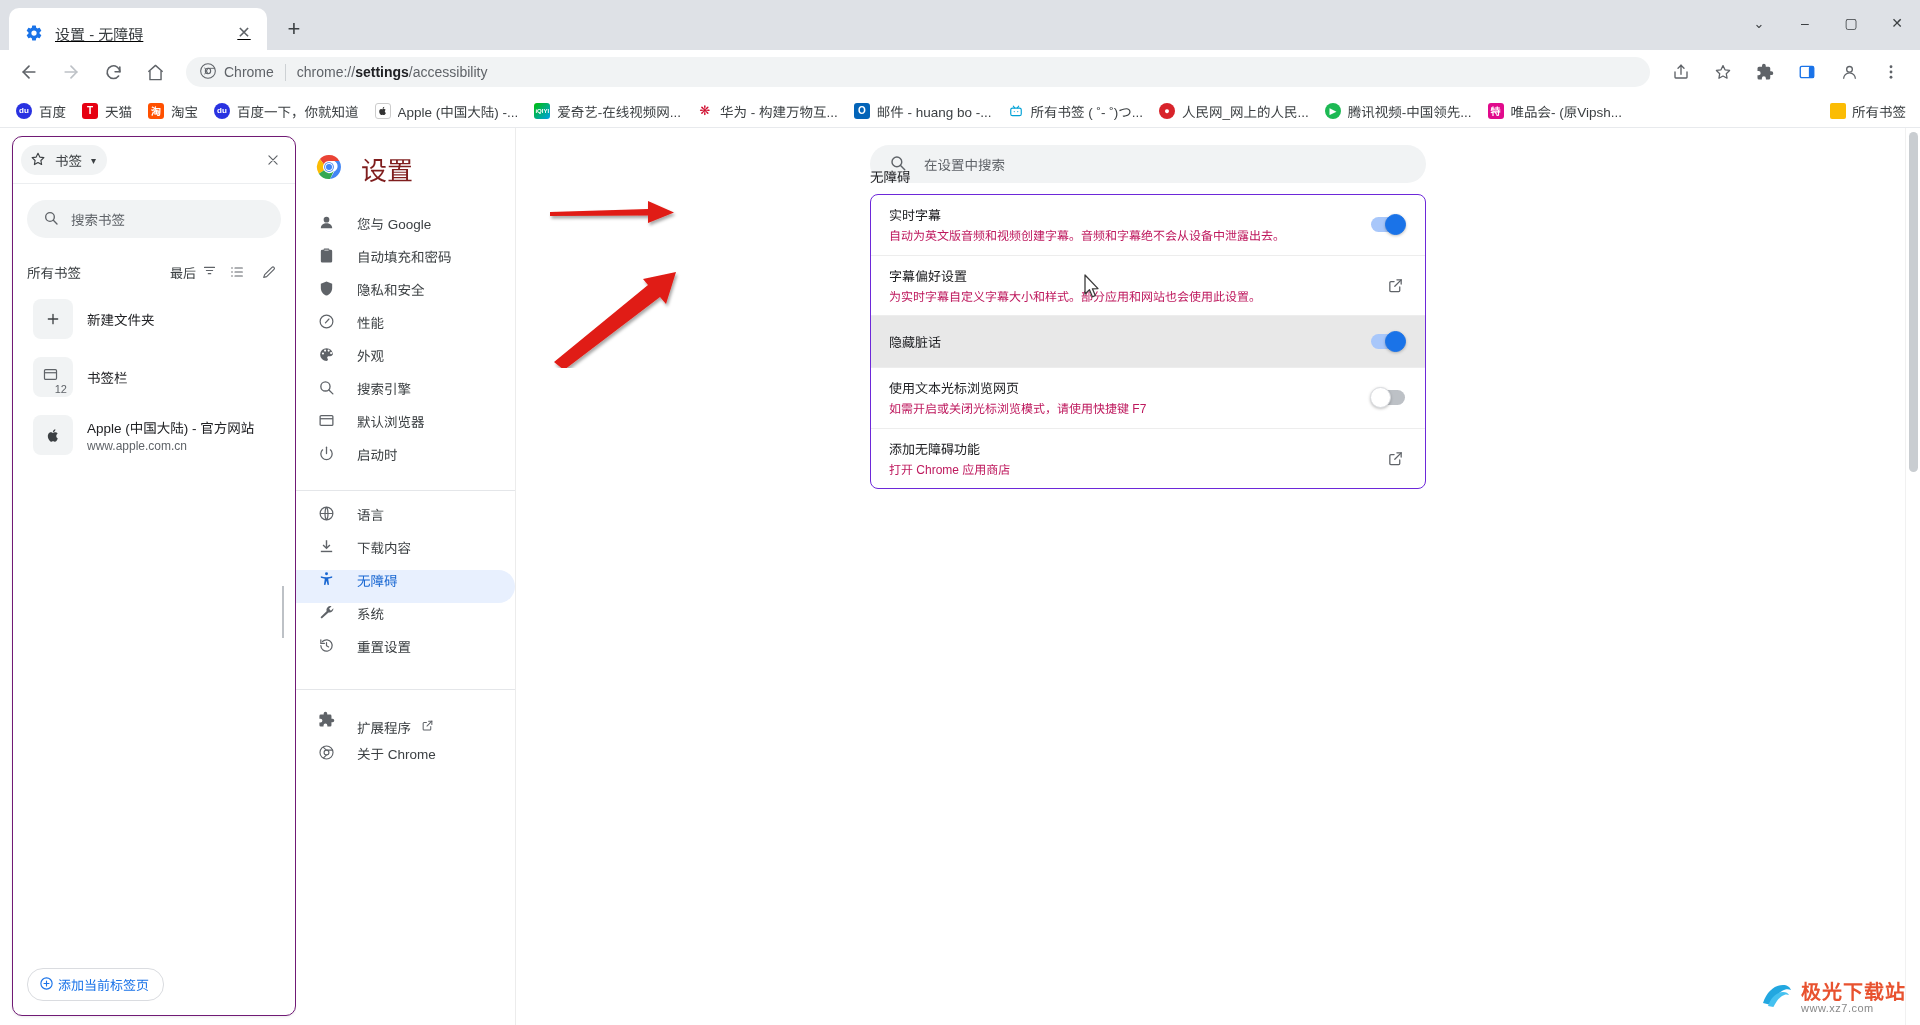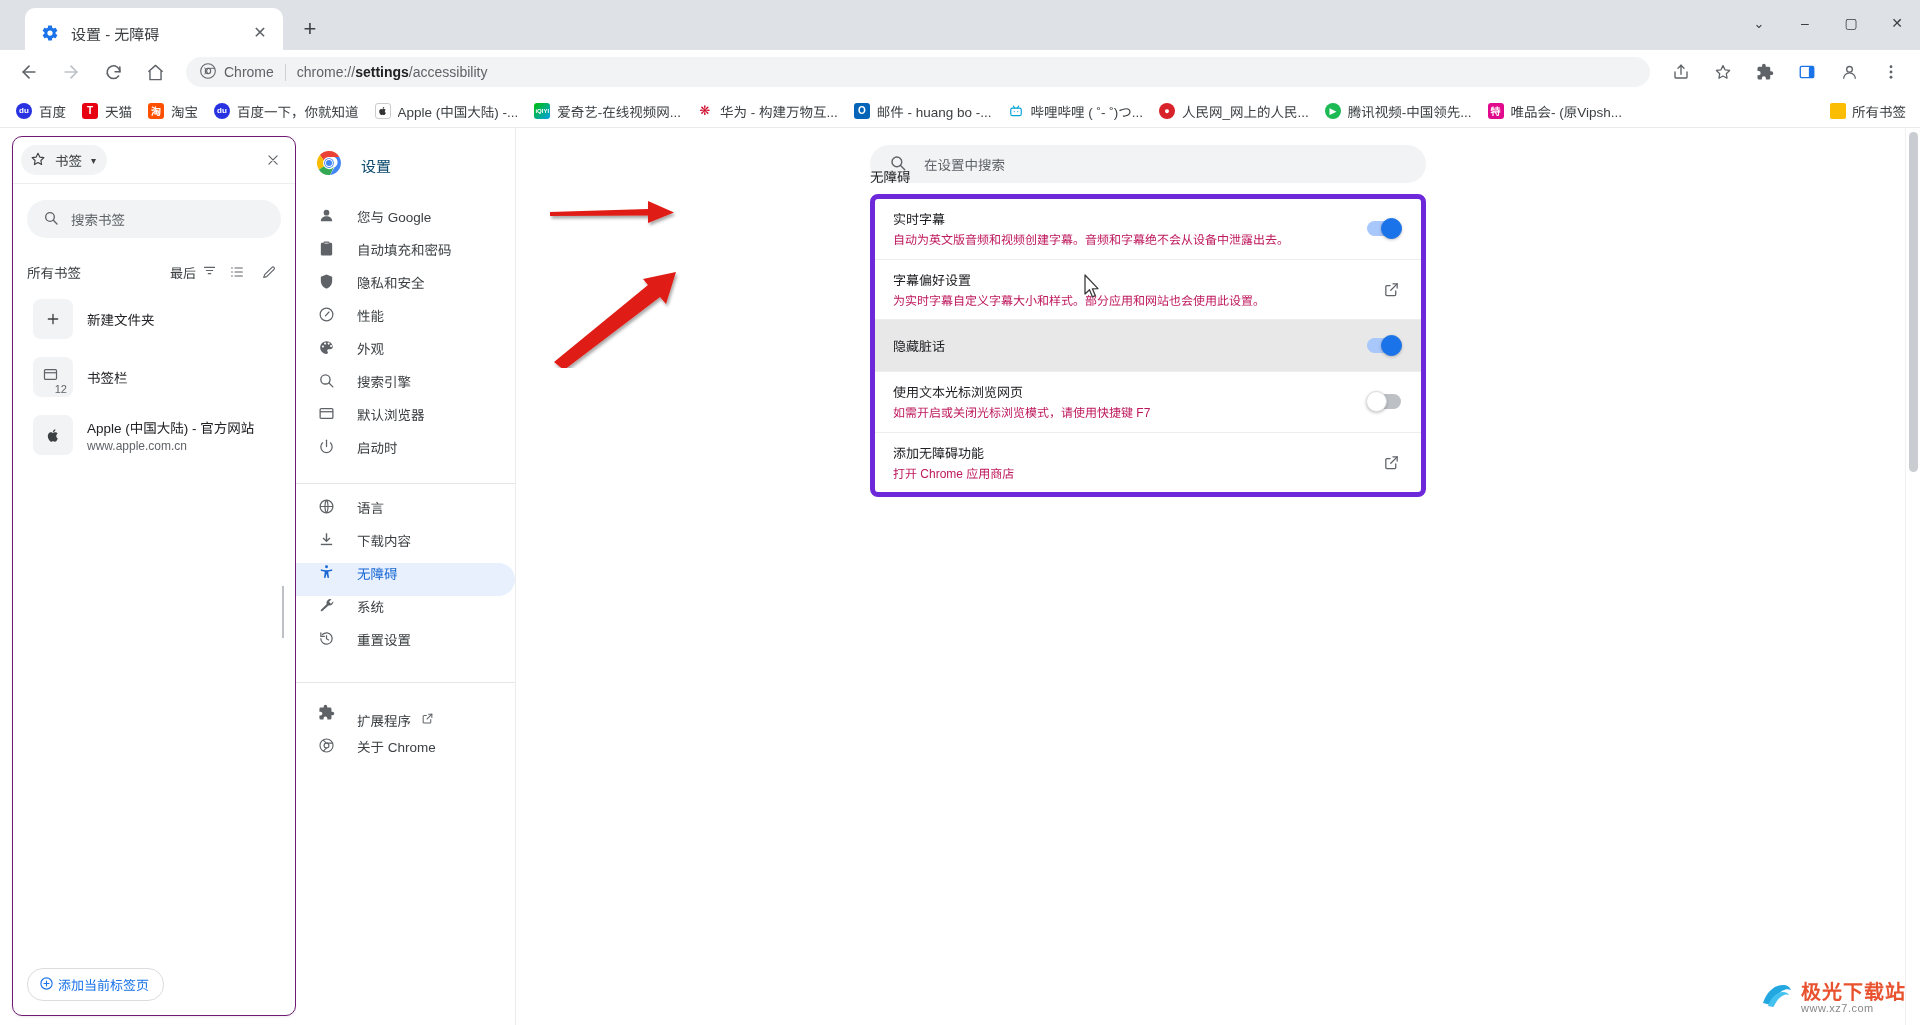--- a/index.html
+++ b/index.html
@@ -12,27 +12,28 @@
   }
   body { position: relative; }
 
   
   .tabstrip {
     position: absolute; left: 0; top: 0; width: 1920px; height: 50px;
     background: #dee1e6;
     display: flex; align-items: flex-end;
   }
   .tab {
-    margin-left: 25px; margin-bottom: 0;
+    margin-left: 9px; margin-bottom: 0;
     height: 42px; width: 258px;
     background: #ffffff;
     border-radius: 10px 10px 0 0;
     display: flex; align-items: center;
     padding: 8px 12px 0 16px;
     position: relative;
+    text-decoration: underline;
   }
   .tab-favicon { width: 18px; height: 18px; flex: 0 0 18px; position: relative; }
   .tab-favicon svg { display:block; }
   .tab-title {
     margin-left: 12px; font-size: 15px; color: #3c4043;
     white-space: nowrap; overflow: hidden; text-overflow: ellipsis;
     flex: 1 1 auto;
   }
   .tab-close {
     width: 22px; height: 22px; flex: 0 0 22px;
@@ -169,21 +170,21 @@
   }
   .set-nav {
     position:absolute; left: 0; top: 0; width: 220px; bottom: 0;
     border-right: 1px solid #ececec;
     padding-top: 0;
   }
   .set-brand {
     display:flex; align-items:center; gap: 19px;
     padding: 22px 0 26px 20px;
   }
-  .set-brand .t { font-size: 15px; color:#0c4a6e; }
+  .set-brand .t { font-size: 26px; color:#7f1d1d; }
   .nav-item {
     display:flex; gap: 22px;
     height: 33px; padding-left: 21px; margin-right: 0;
     border-radius: 0 18px 18px 0;
     font-size: 13.5px; color: #3c4043;
   }
   .nav-item .ni { width: 18px; height:18px; flex:0 0 18px; display:flex; align-items:center; justify-content:center; color:#5f6368; }
   .nav-item.active { background:#e8f0fe; color:#1967d2; }
   .nav-item.active .ni { color:#1967d2; }
   .nav-div { height:1px; background:#e4e6e9; margin: 13px 0 13px 0; }
@@ -195,21 +196,21 @@
     background: #f1f3f4; border-radius: 20px;
     display:flex; align-items:center; gap: 17px; padding: 0 19px;
     color:#5f6368; font-size: 13.5px;
   }
   .set-sectiontitle {
     position:absolute; left: 354px; top: 60px;
     font-size: 13.5px; color: #202124;
   }
   .card {
     position:absolute; left: 354px; top: 65px; width: 556px;
-    background:#fff; border:5px solid #6d28d9; border-radius: 8px;
+    background:#fff; border:1px solid #6d28d9; border-radius: 8px;
     overflow:hidden;
   }
   .row {
     display:flex; align-items:center; min-height: 52px;
     padding: 10px 20px 10px 18px;
     border-top: 1px solid #ededed;
   }
   .row:first-child { border-top: none; }
   .row.hl { background:#e8e8e8; }
   .row-txt { flex: 1 1 auto; min-width:0; }
@@ -403,21 +404,21 @@
   </div>
   <div class="bm">
     <span class="bm-ico" style="background:#ffffff;color:#00a1d6;">
       <svg width="14" height="14" viewBox="0 0 24 24" fill="none" stroke="#00a1d6" stroke-width="2">
           <rect x="3" y="7" width="18" height="13" rx="3"></rect>
           <path d="M7 3l3 4M17 3l-3 4"></path>
           <circle cx="9" cy="13" r="1" fill="#00a1d6" stroke="none"></circle>
           <circle cx="15" cy="13" r="1" fill="#00a1d6" stroke="none"></circle>
         </svg>
     </span>
-    <span class="bm-label">哔哩哔哩 ( ˚- ˚)つ...</span>
+    <span class="bm-label">所有书签 ( ˚- ˚)つ...</span>
   </div>
   <div class="bm">
     <span class="bm-ico" style="background:#d8232a;border-radius:50%;font-size:9px;">●</span>
     <span class="bm-label">人民网_网上的人民...</span>
   </div>
   <div class="bm">
     <span class="bm-ico" style="background:#1db954;border-radius:50%;font-size:9px;">▶</span>
     <span class="bm-label">腾讯视频-中国领先...</span>
   </div>
   <div class="bm">

